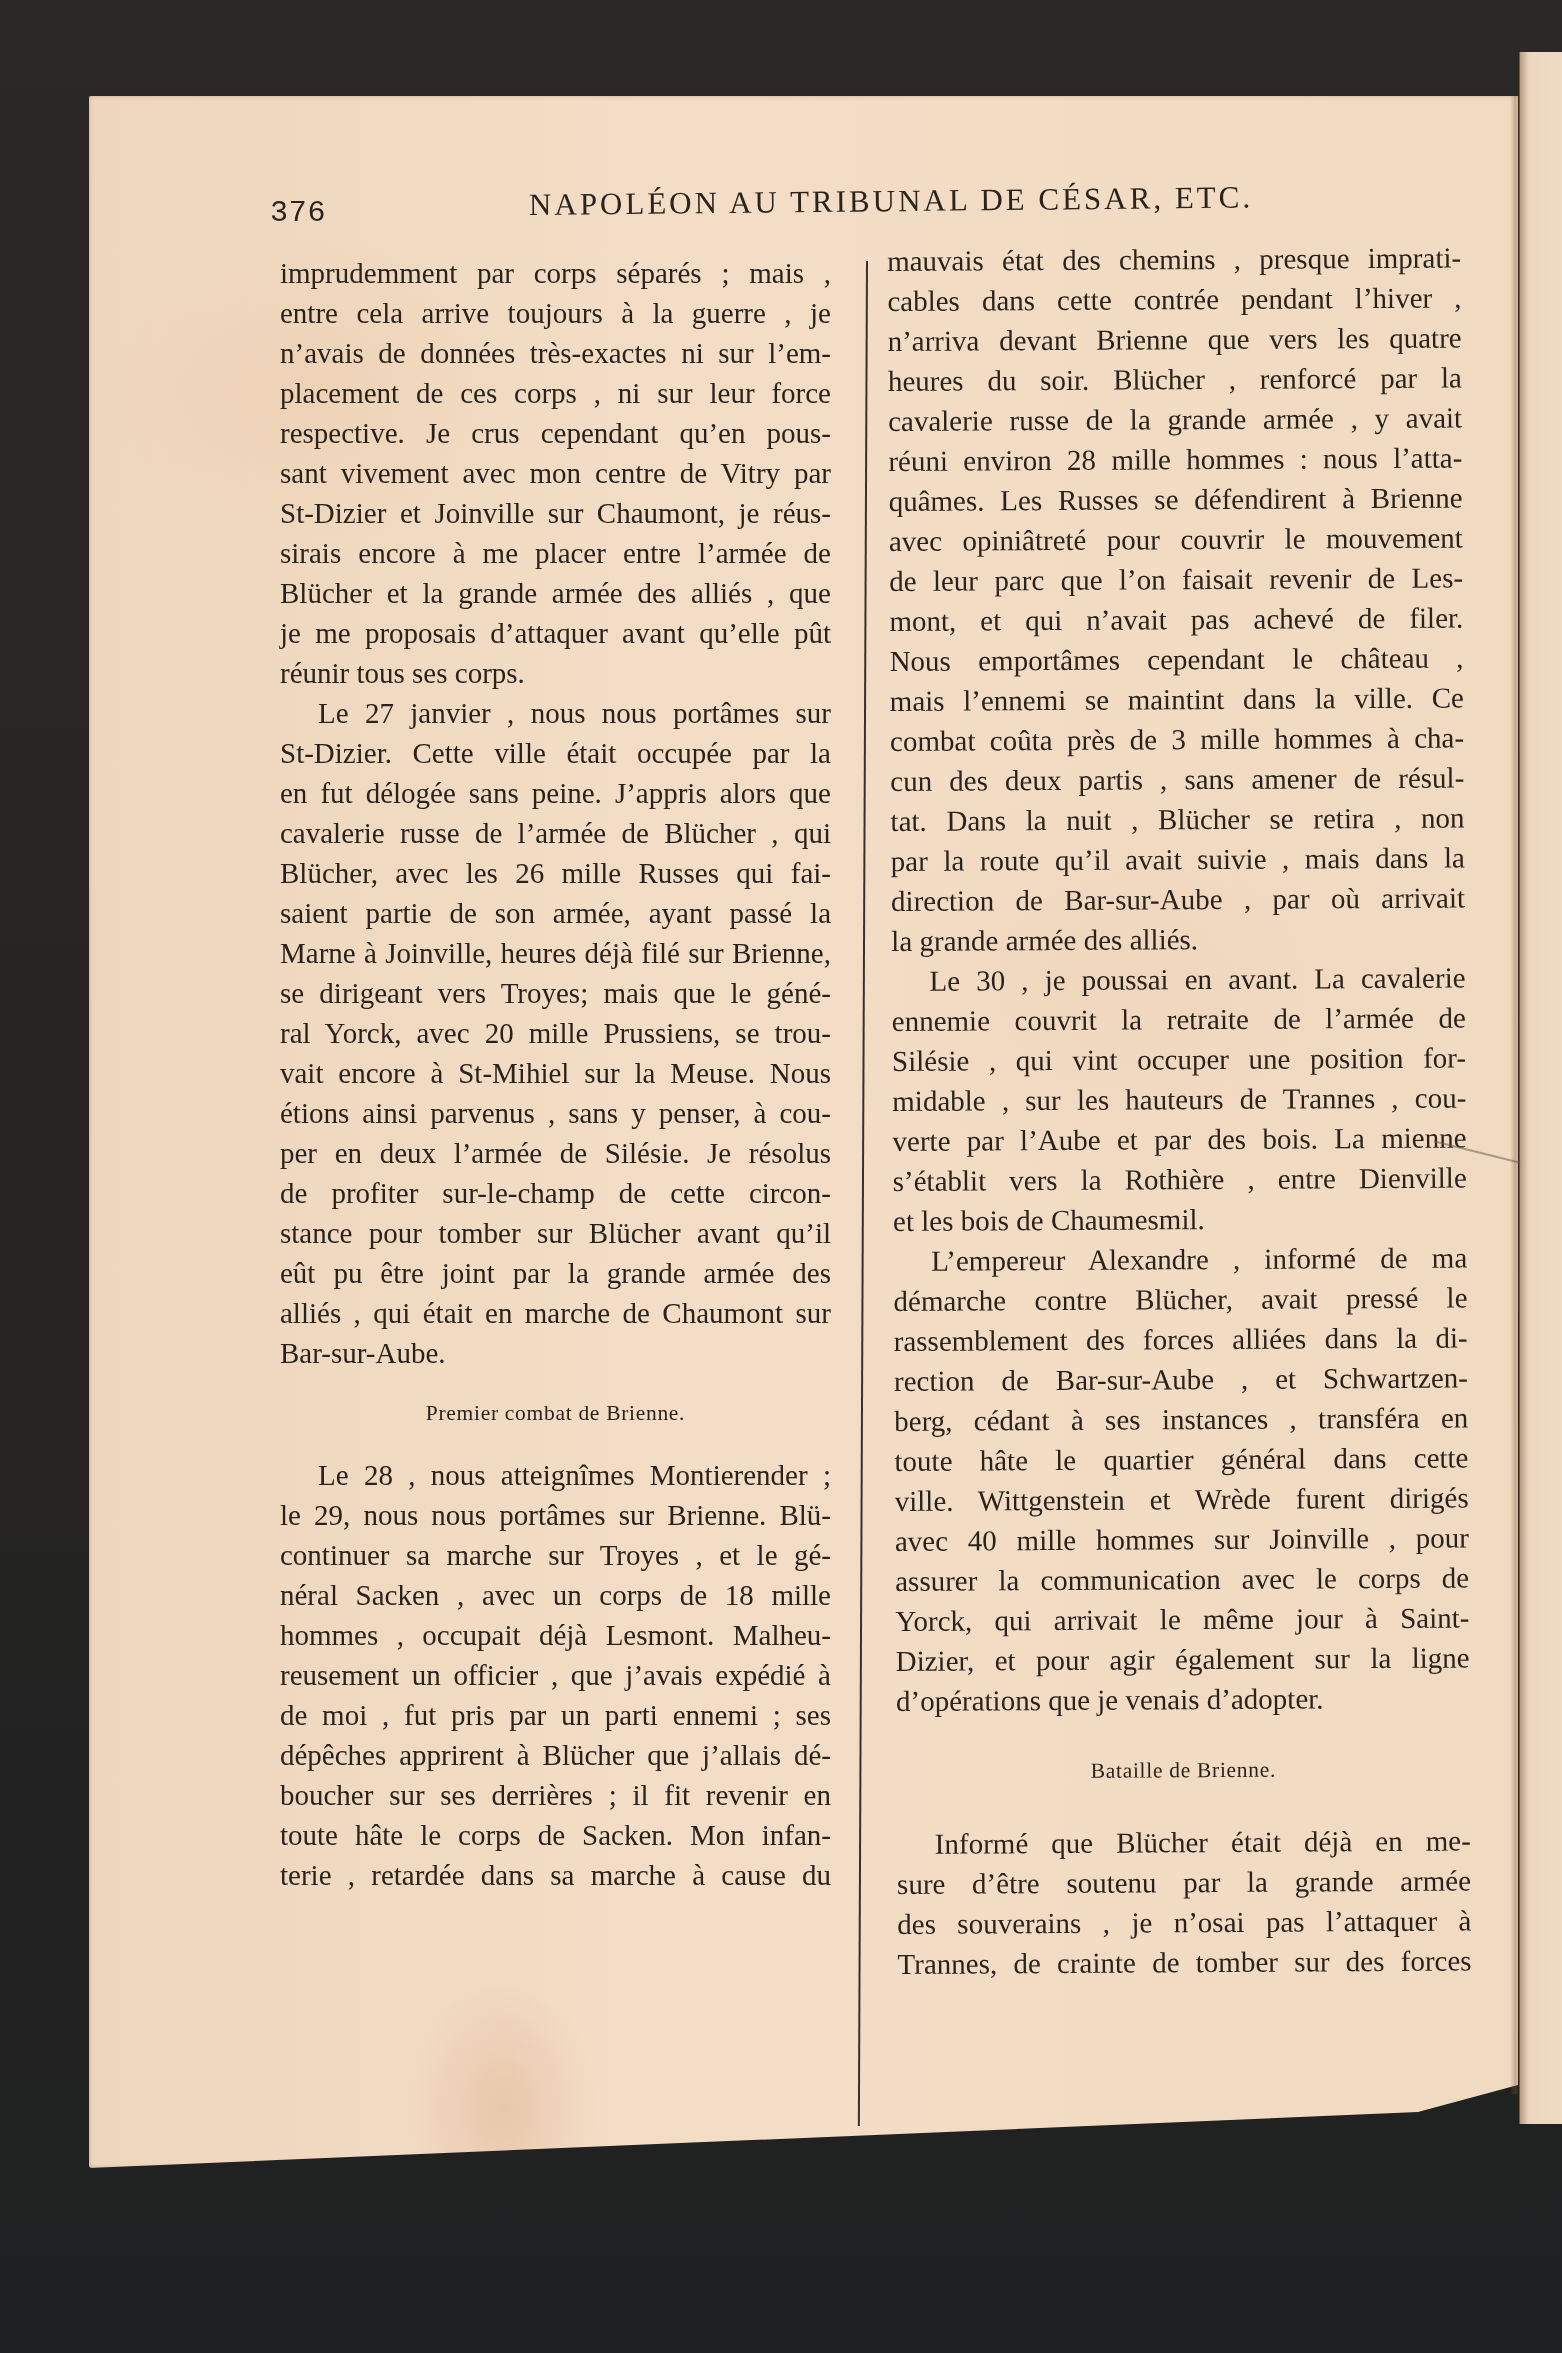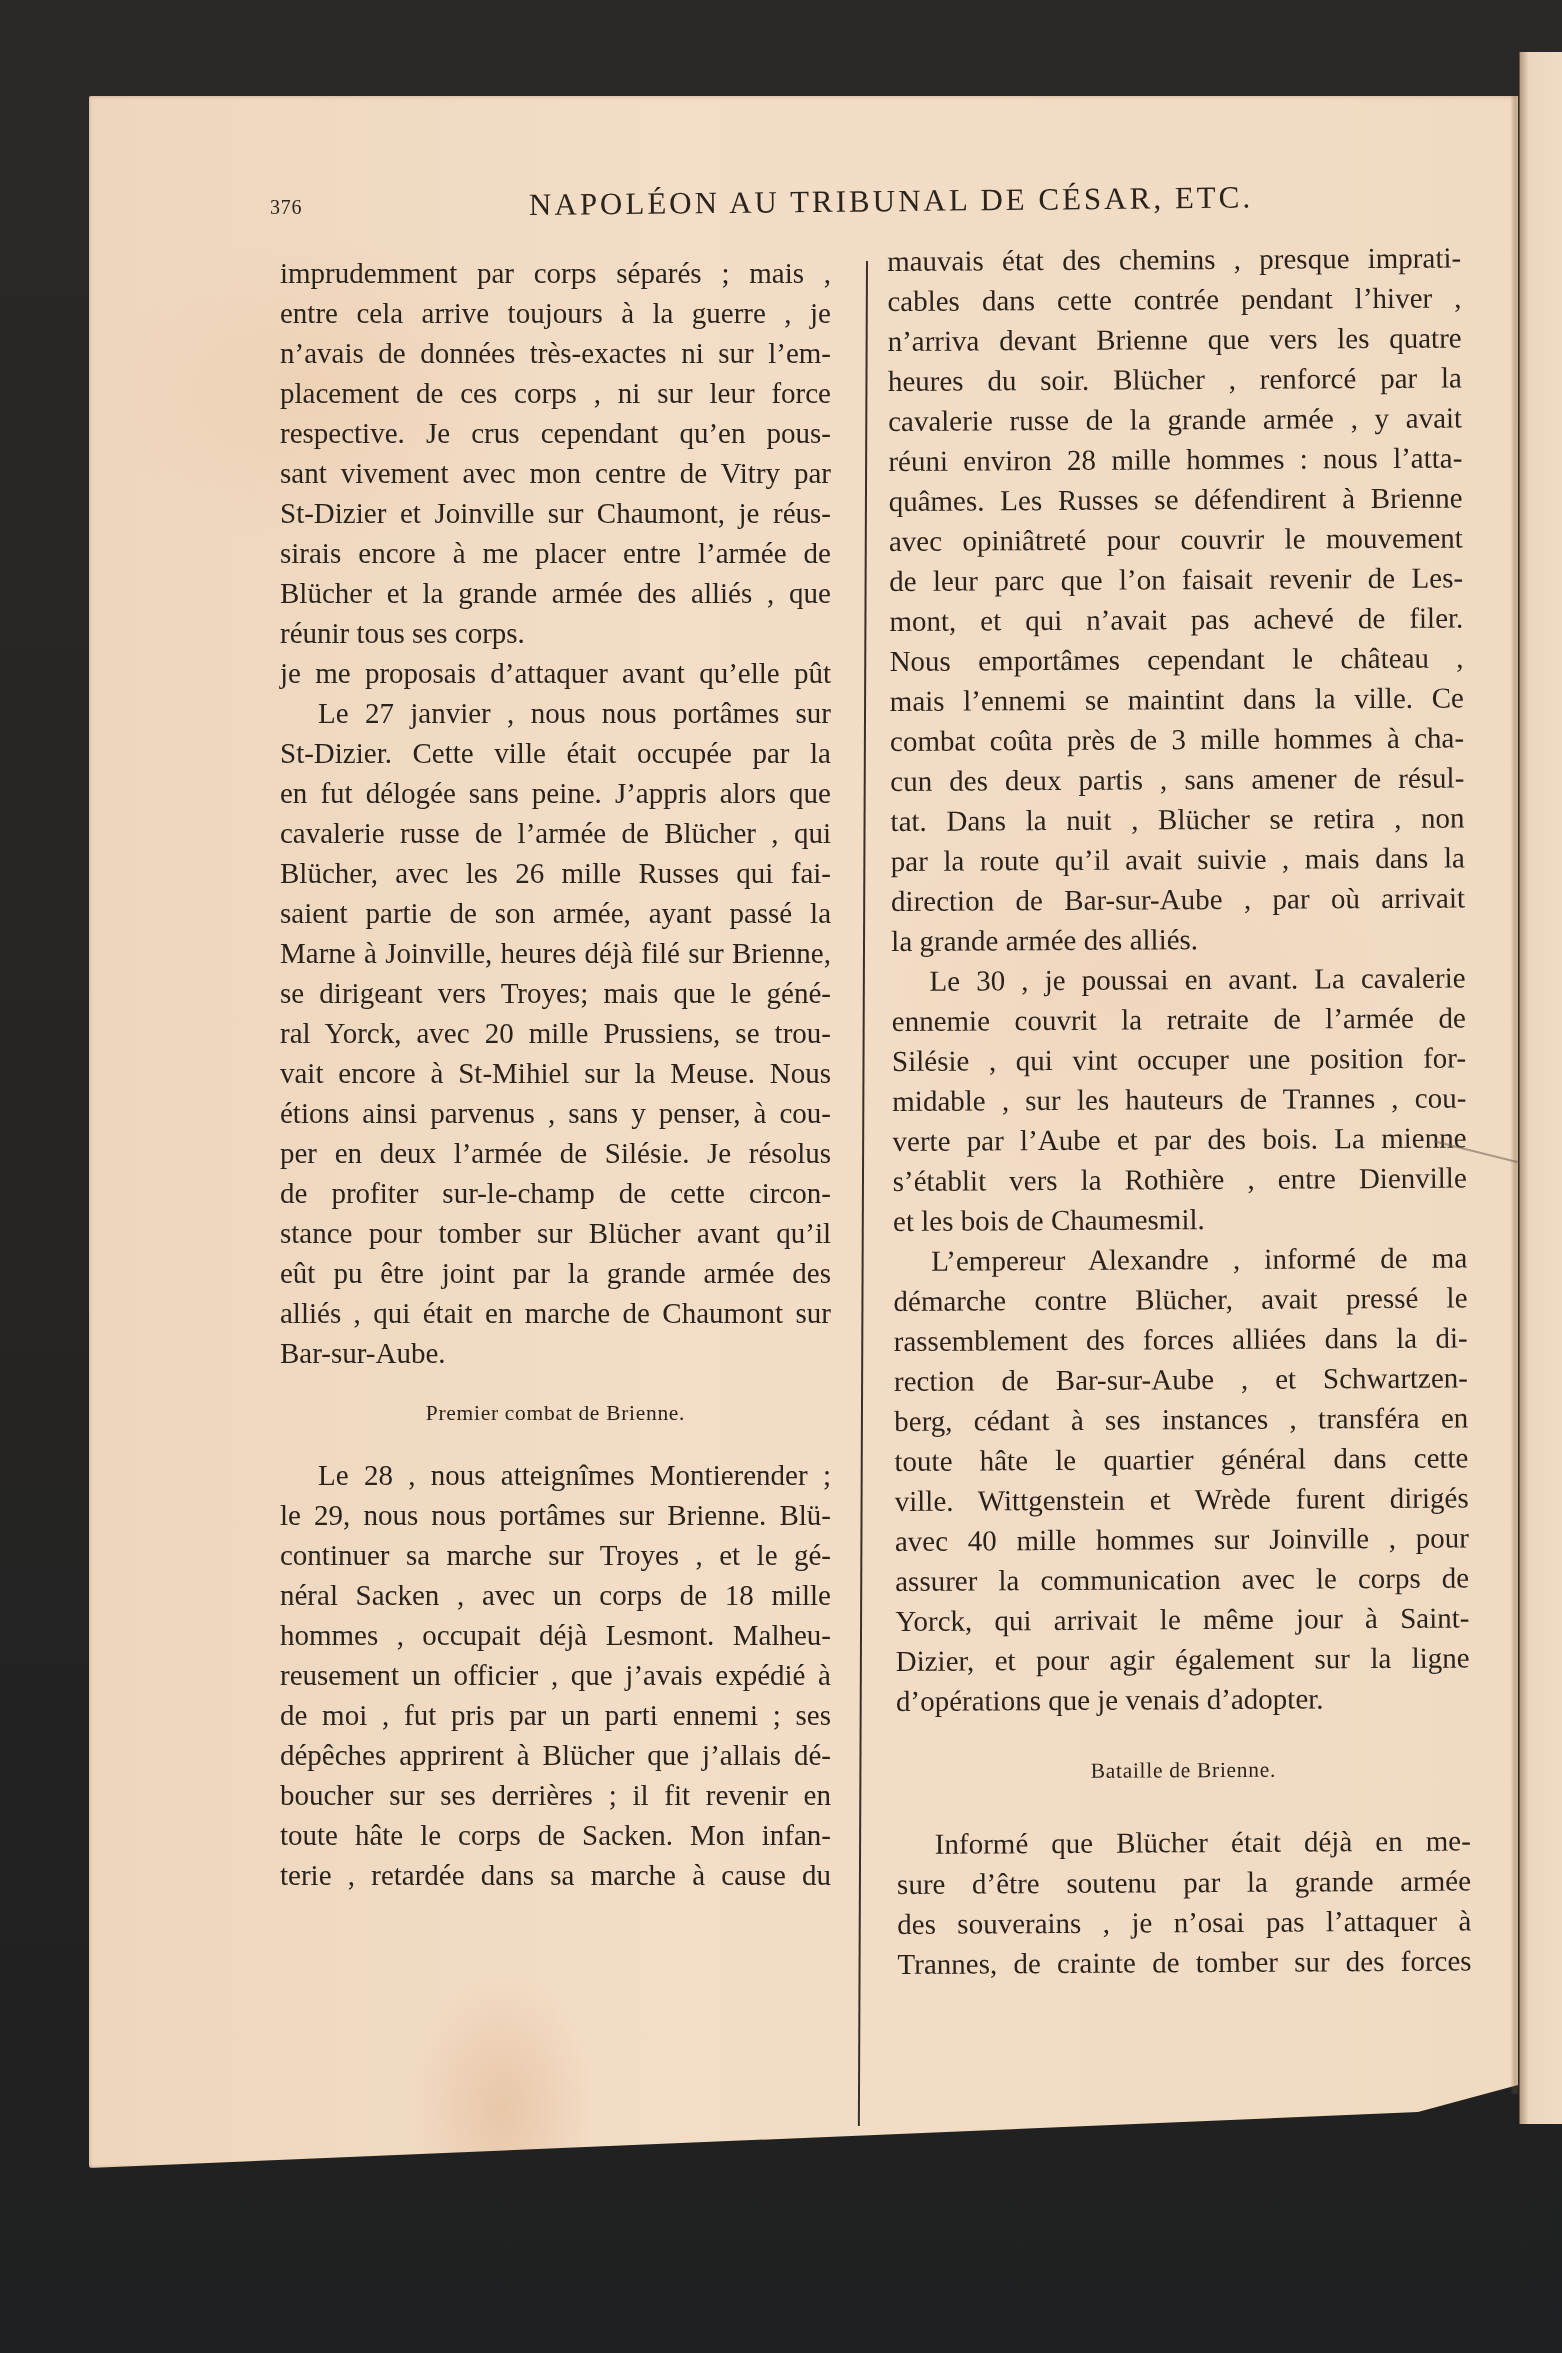--- a/index.html
+++ b/index.html
@@ -40,21 +40,21 @@
       background: linear-gradient(90deg, rgba(0,0,0,0) 0%, rgba(120,90,60,0.35) 50%, rgba(0,0,0,0) 100%);
     }
     .running-head {
       position: absolute;
       left: 270px; top: 184px;
       width: 962px; height: 44px;
       color: #2b241d;
     }
     .page-number {
       position: absolute; left: 0; top: 12px;
-      font-size: 20px; letter-spacing: 0.7px;
+      font-size: 30px; letter-spacing: 0.7px; font-family: Liberation Mono, monospace;
     }
     .head-title {
       position: absolute; left: 259px; top: 3px;
       font-size: 31px; letter-spacing: 3px;
       transform: rotate(-0.6deg); transform-origin: left center;
       white-space: nowrap;
     }
     .column {
       position: absolute;
       top: 253px;
@@ -118,22 +118,22 @@
   <div>
       <span class="line">imprudemment par corps séparés ; mais ,</span>
       <span class="line">entre cela arrive toujours à la guerre , je</span>
       <span class="line">n’avais de données très-exactes ni sur l’em-</span>
       <span class="line">placement de ces corps , ni sur leur force</span>
       <span class="line">respective. Je crus cependant qu’en pous-</span>
       <span class="line">sant vivement avec mon centre de Vitry par</span>
       <span class="line">St-Dizier et Joinville sur Chaumont, je réus-</span>
       <span class="line">sirais encore à me placer entre l’armée de</span>
       <span class="line">Blücher et la grande armée des alliés , que</span>
+      <span class="line">je me proposais d’attaquer avant qu’elle pût</span>
       <span class="line last">réunir tous ses corps.</span>
-      <span class="line">je me proposais d’attaquer avant qu’elle pût</span>
     </div>
   <div>
       <span class="line indent">Le 27 janvier , nous nous portâmes sur</span>
       <span class="line">St-Dizier. Cette ville était occupée par la</span>
       <span class="line">en fut délogée sans peine. J’appris alors que</span>
       <span class="line">cavalerie russe de l’armée de Blücher , qui</span>
       <span class="line">Blücher, avec les 26 mille Russes qui fai-</span>
       <span class="line">saient partie de son armée, ayant passé la</span>
       <span class="line">Marne à Joinville, heures déjà filé sur Brienne,</span>
       <span class="line">se dirigeant vers Troyes; mais que le géné-</span>

